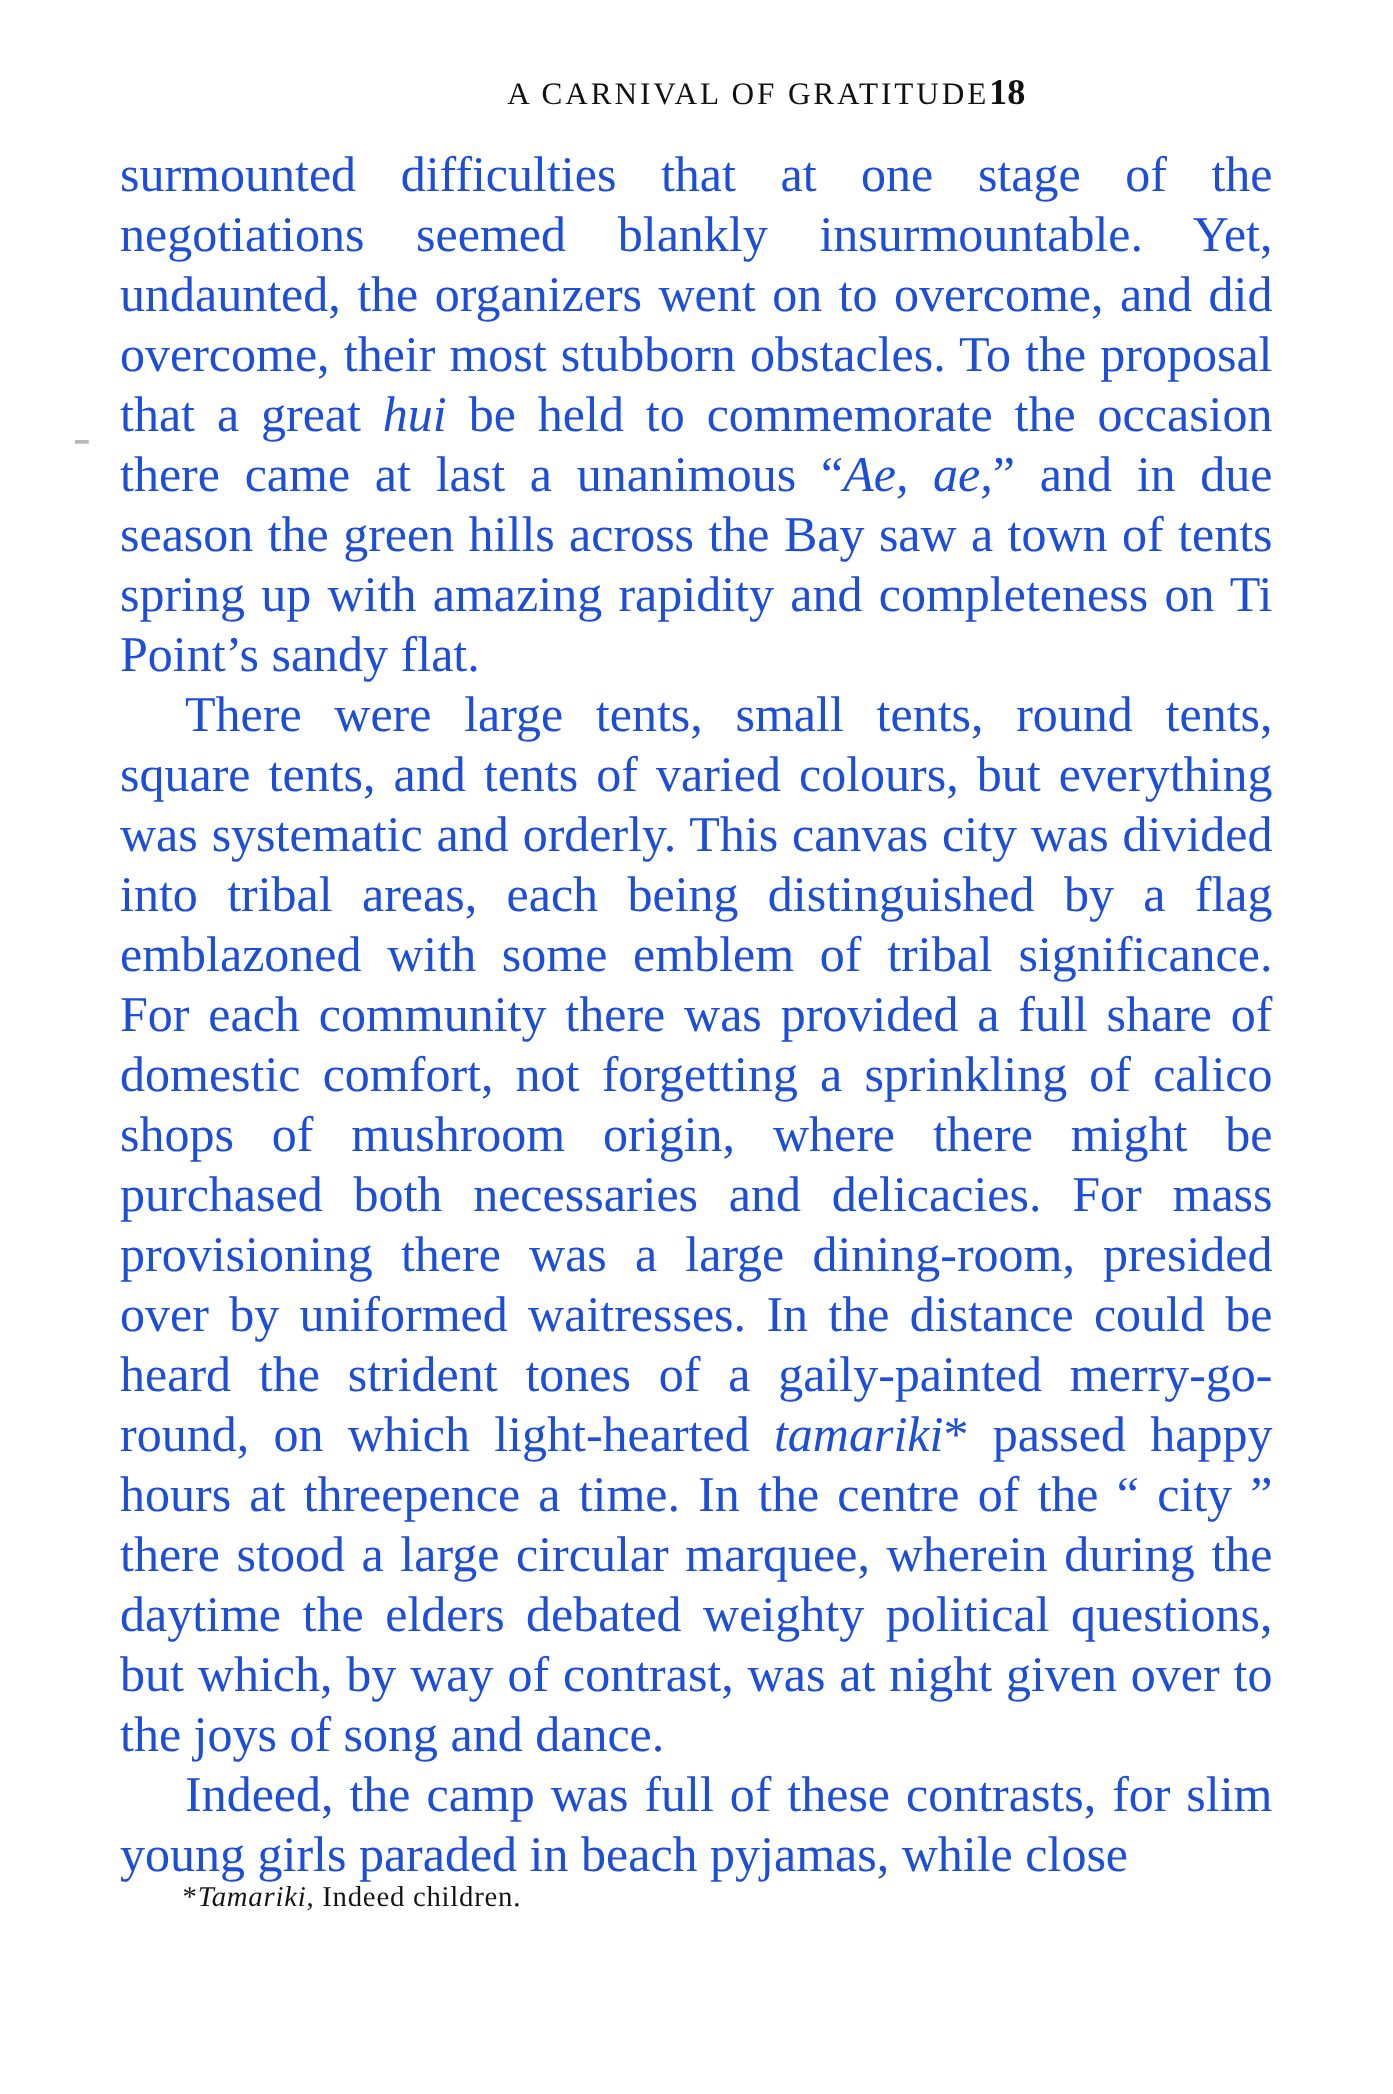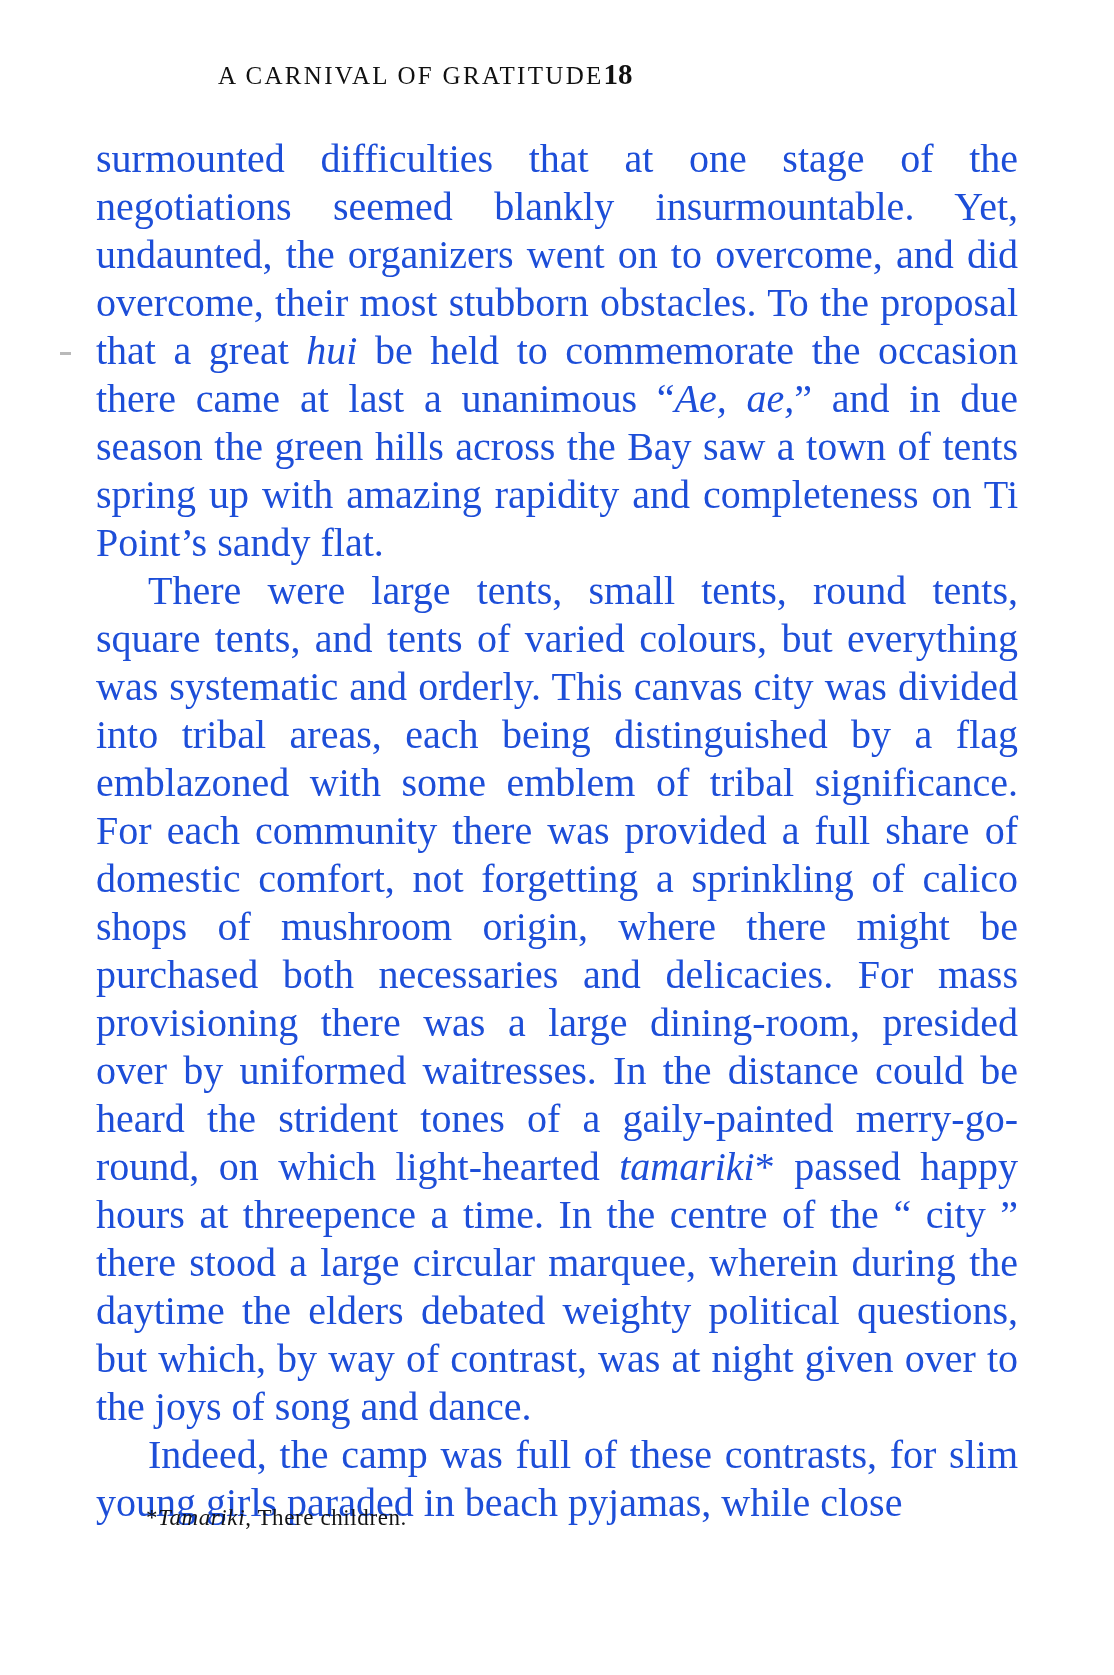--- a/index.html
+++ b/index.html
@@ -20,23 +20,23 @@
     top: 0;
     left: 0;
     width: 1114px;
     height: 1675px;
     box-sizing: border-box;
     padding: 58px 96px 0 96px;
   }
   .running-head {
     display: flex;
     align-items: baseline;
-    justify-content: flex-start;
+    justify-content: center;
     padding: 0 10px 0 122px;
-    margin-bottom: 44px;
+    margin-bottom: 25px;
   }
   .head-title {
     font-family: "Liberation Serif", serif;
     font-size: 25px;
     letter-spacing: 2.3px;
     font-weight: 400;
     color: #111;
     white-space: nowrap;
   }
   .page-number {
@@ -97,16 +97,16 @@
     <span class="page-number">18</span>
   </div>
 
   <div class="body-text" id="body-text">
       <p><span>surmounted difficulties that at one stage of the negotiations seemed blankly insurmountable. Yet, undaunted, the organizers went on to overcome, and did overcome, their most stubborn obstacles. To the proposal that a great </span><span class="it">hui</span><span> be held to commemorate the occasion there came at last a unanimous “</span><span class="it">Ae, ae,</span><span>” and in due season the green hills across the Bay saw a town of tents spring up with amazing rapidity and completeness on Ti Point’s sandy flat.</span></p>
       <p class="indent"><span>There were large tents, small tents, round tents, square tents, and tents of varied colours, but everything was systematic and orderly.  This canvas city was divided into tribal areas, each being distinguished by a flag emblazoned with some emblem of tribal significance.  For each community there was provided a full share of domestic comfort, not forgetting a sprinkling of calico shops of mushroom origin, where there might be purchased both necessaries and delicacies.  For mass provisioning there was a large dining-room, presided over by uniformed waitresses. In the distance could be heard the strident tones of a gaily-painted merry-go-round, on which light-hearted </span><span class="it">tamariki</span><span>* passed happy hours at threepence a time. In the centre of the “ city ” there stood a large circular marquee, wherein during the daytime the elders debated weighty political questions, but which, by way of contrast, was at night given over to the joys of song and dance.</span></p>
       <p class="indent"><span>Indeed, the camp was full of these contrasts, for slim young girls paraded in beach pyjamas, while close</span></p>
     </div>
 
   <div class="footnote">
-    <span>*</span><span class="fn-term">Tamariki</span><span>, There children.</span>
+    <span>*</span><span class="fn-term">Tamariki</span><span>, Indeed children.</span>
   </div>
 
 </div>
 
 </body></html>

